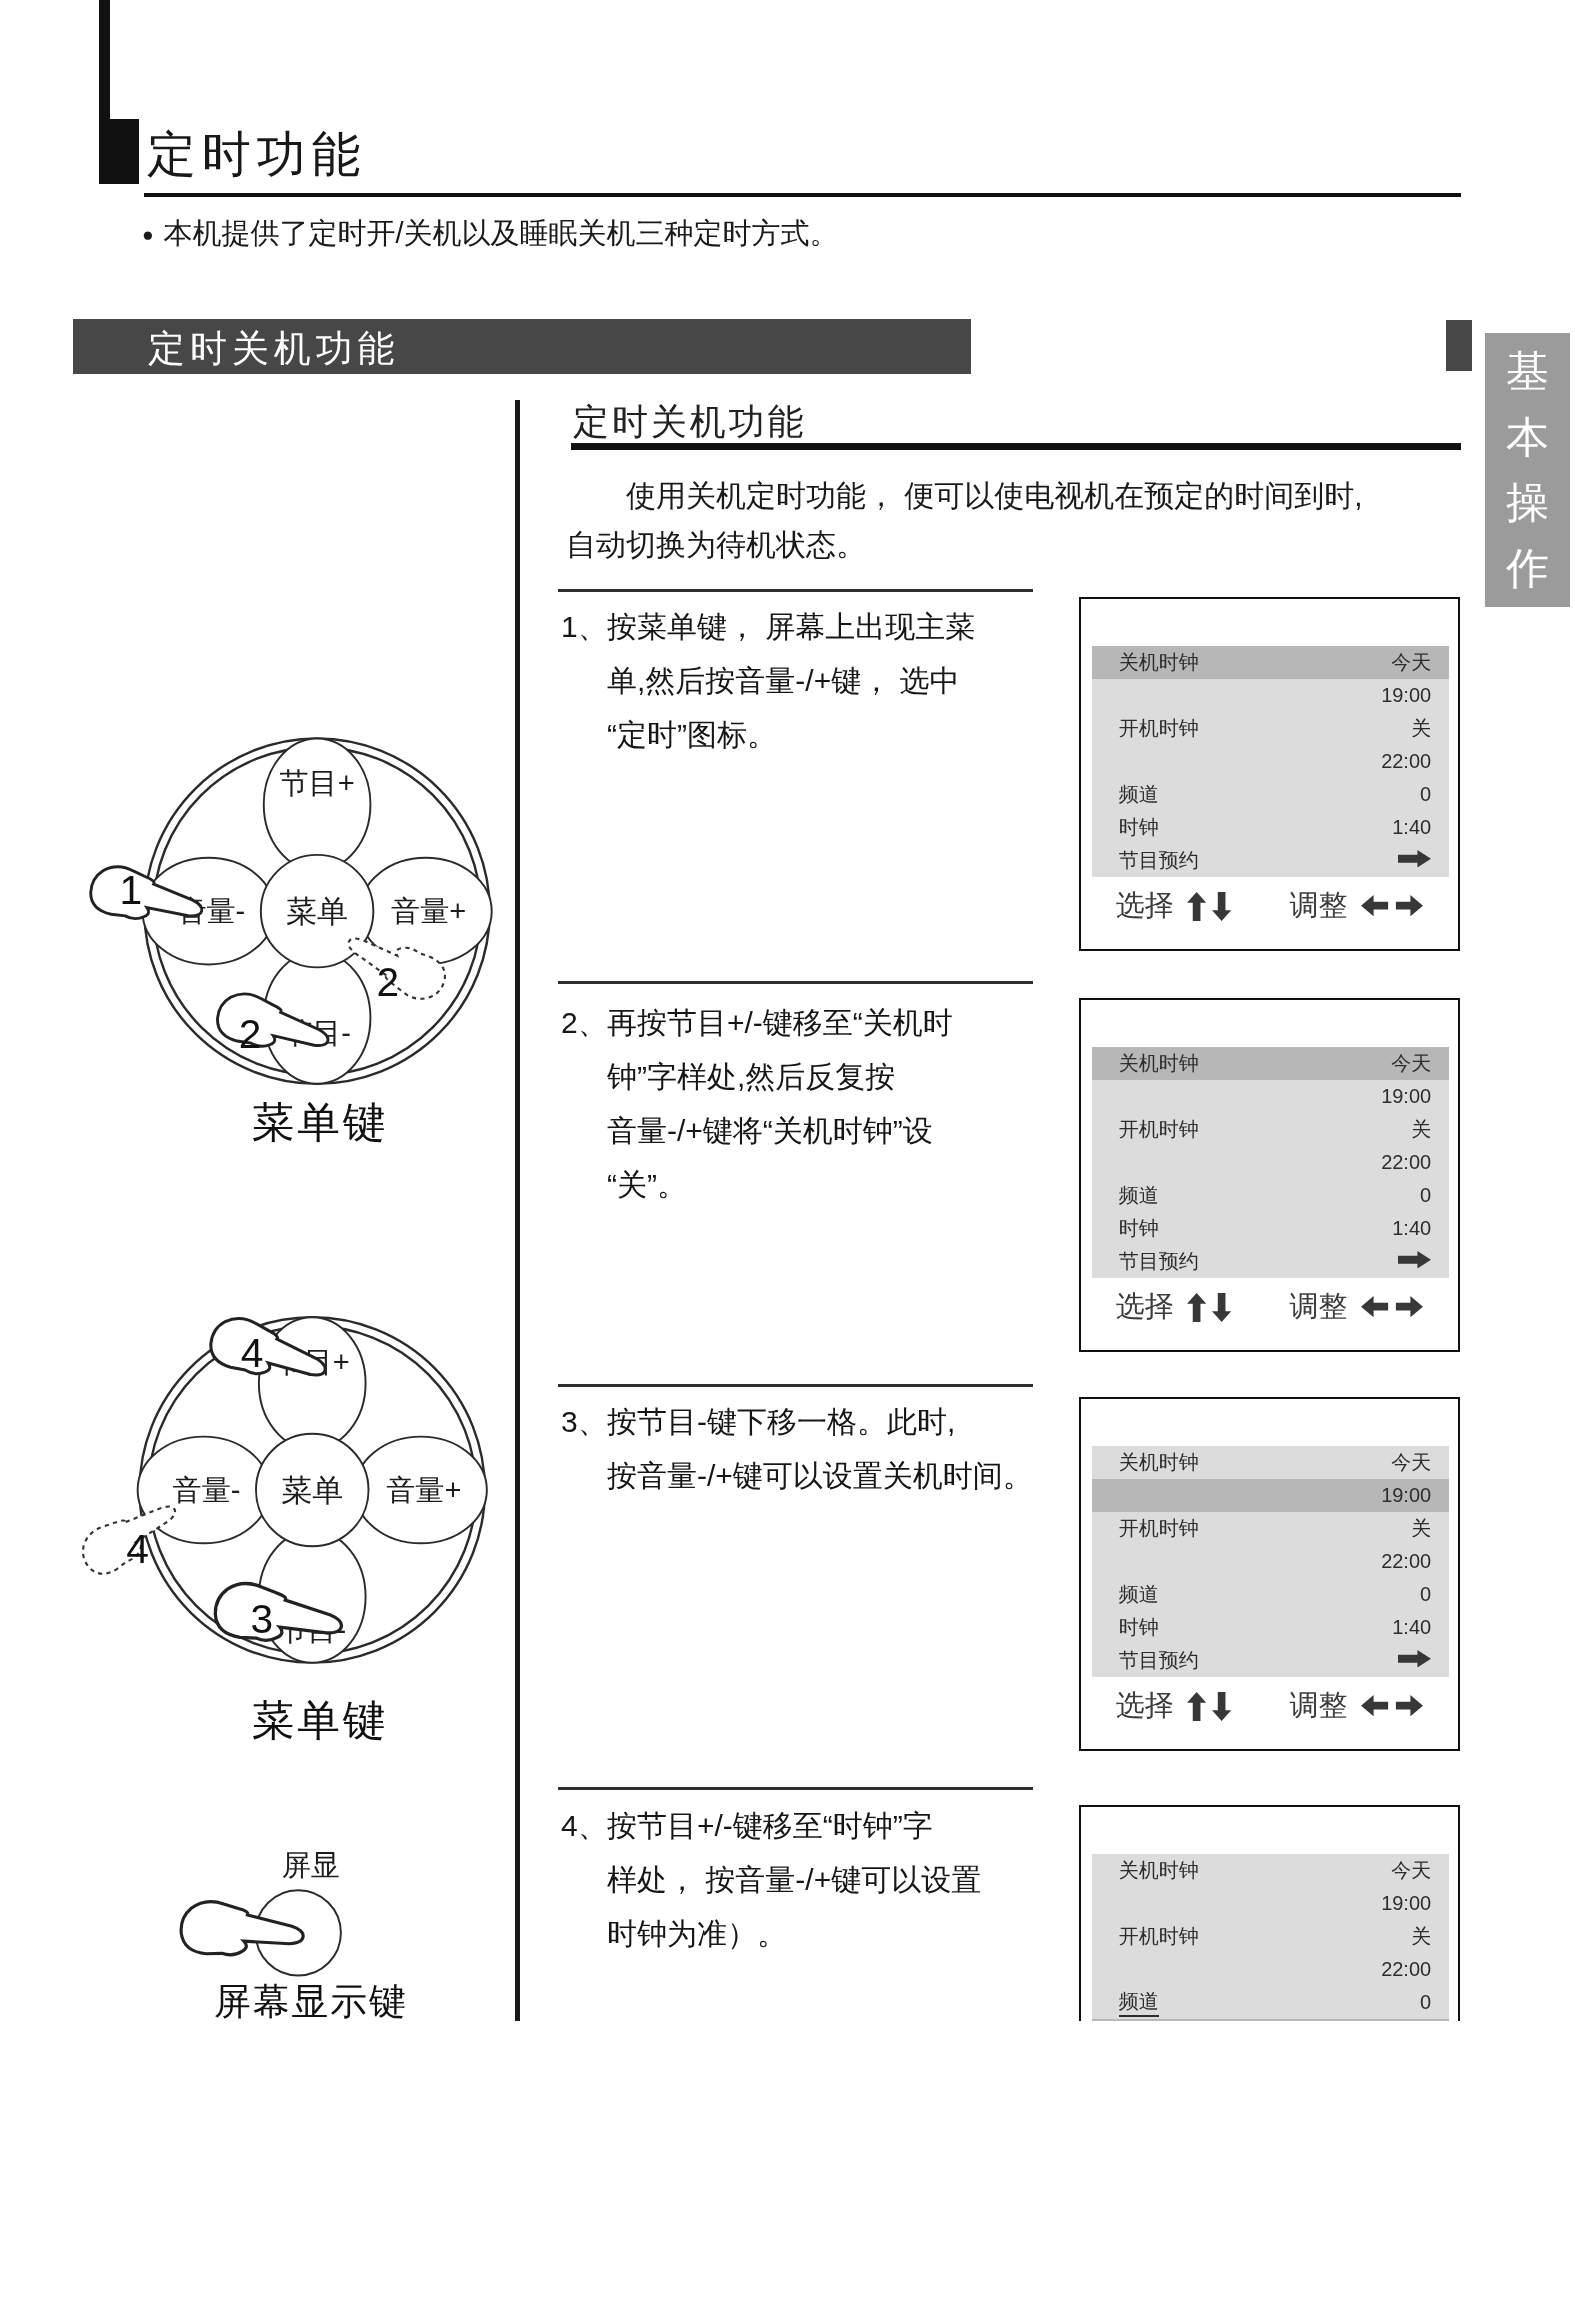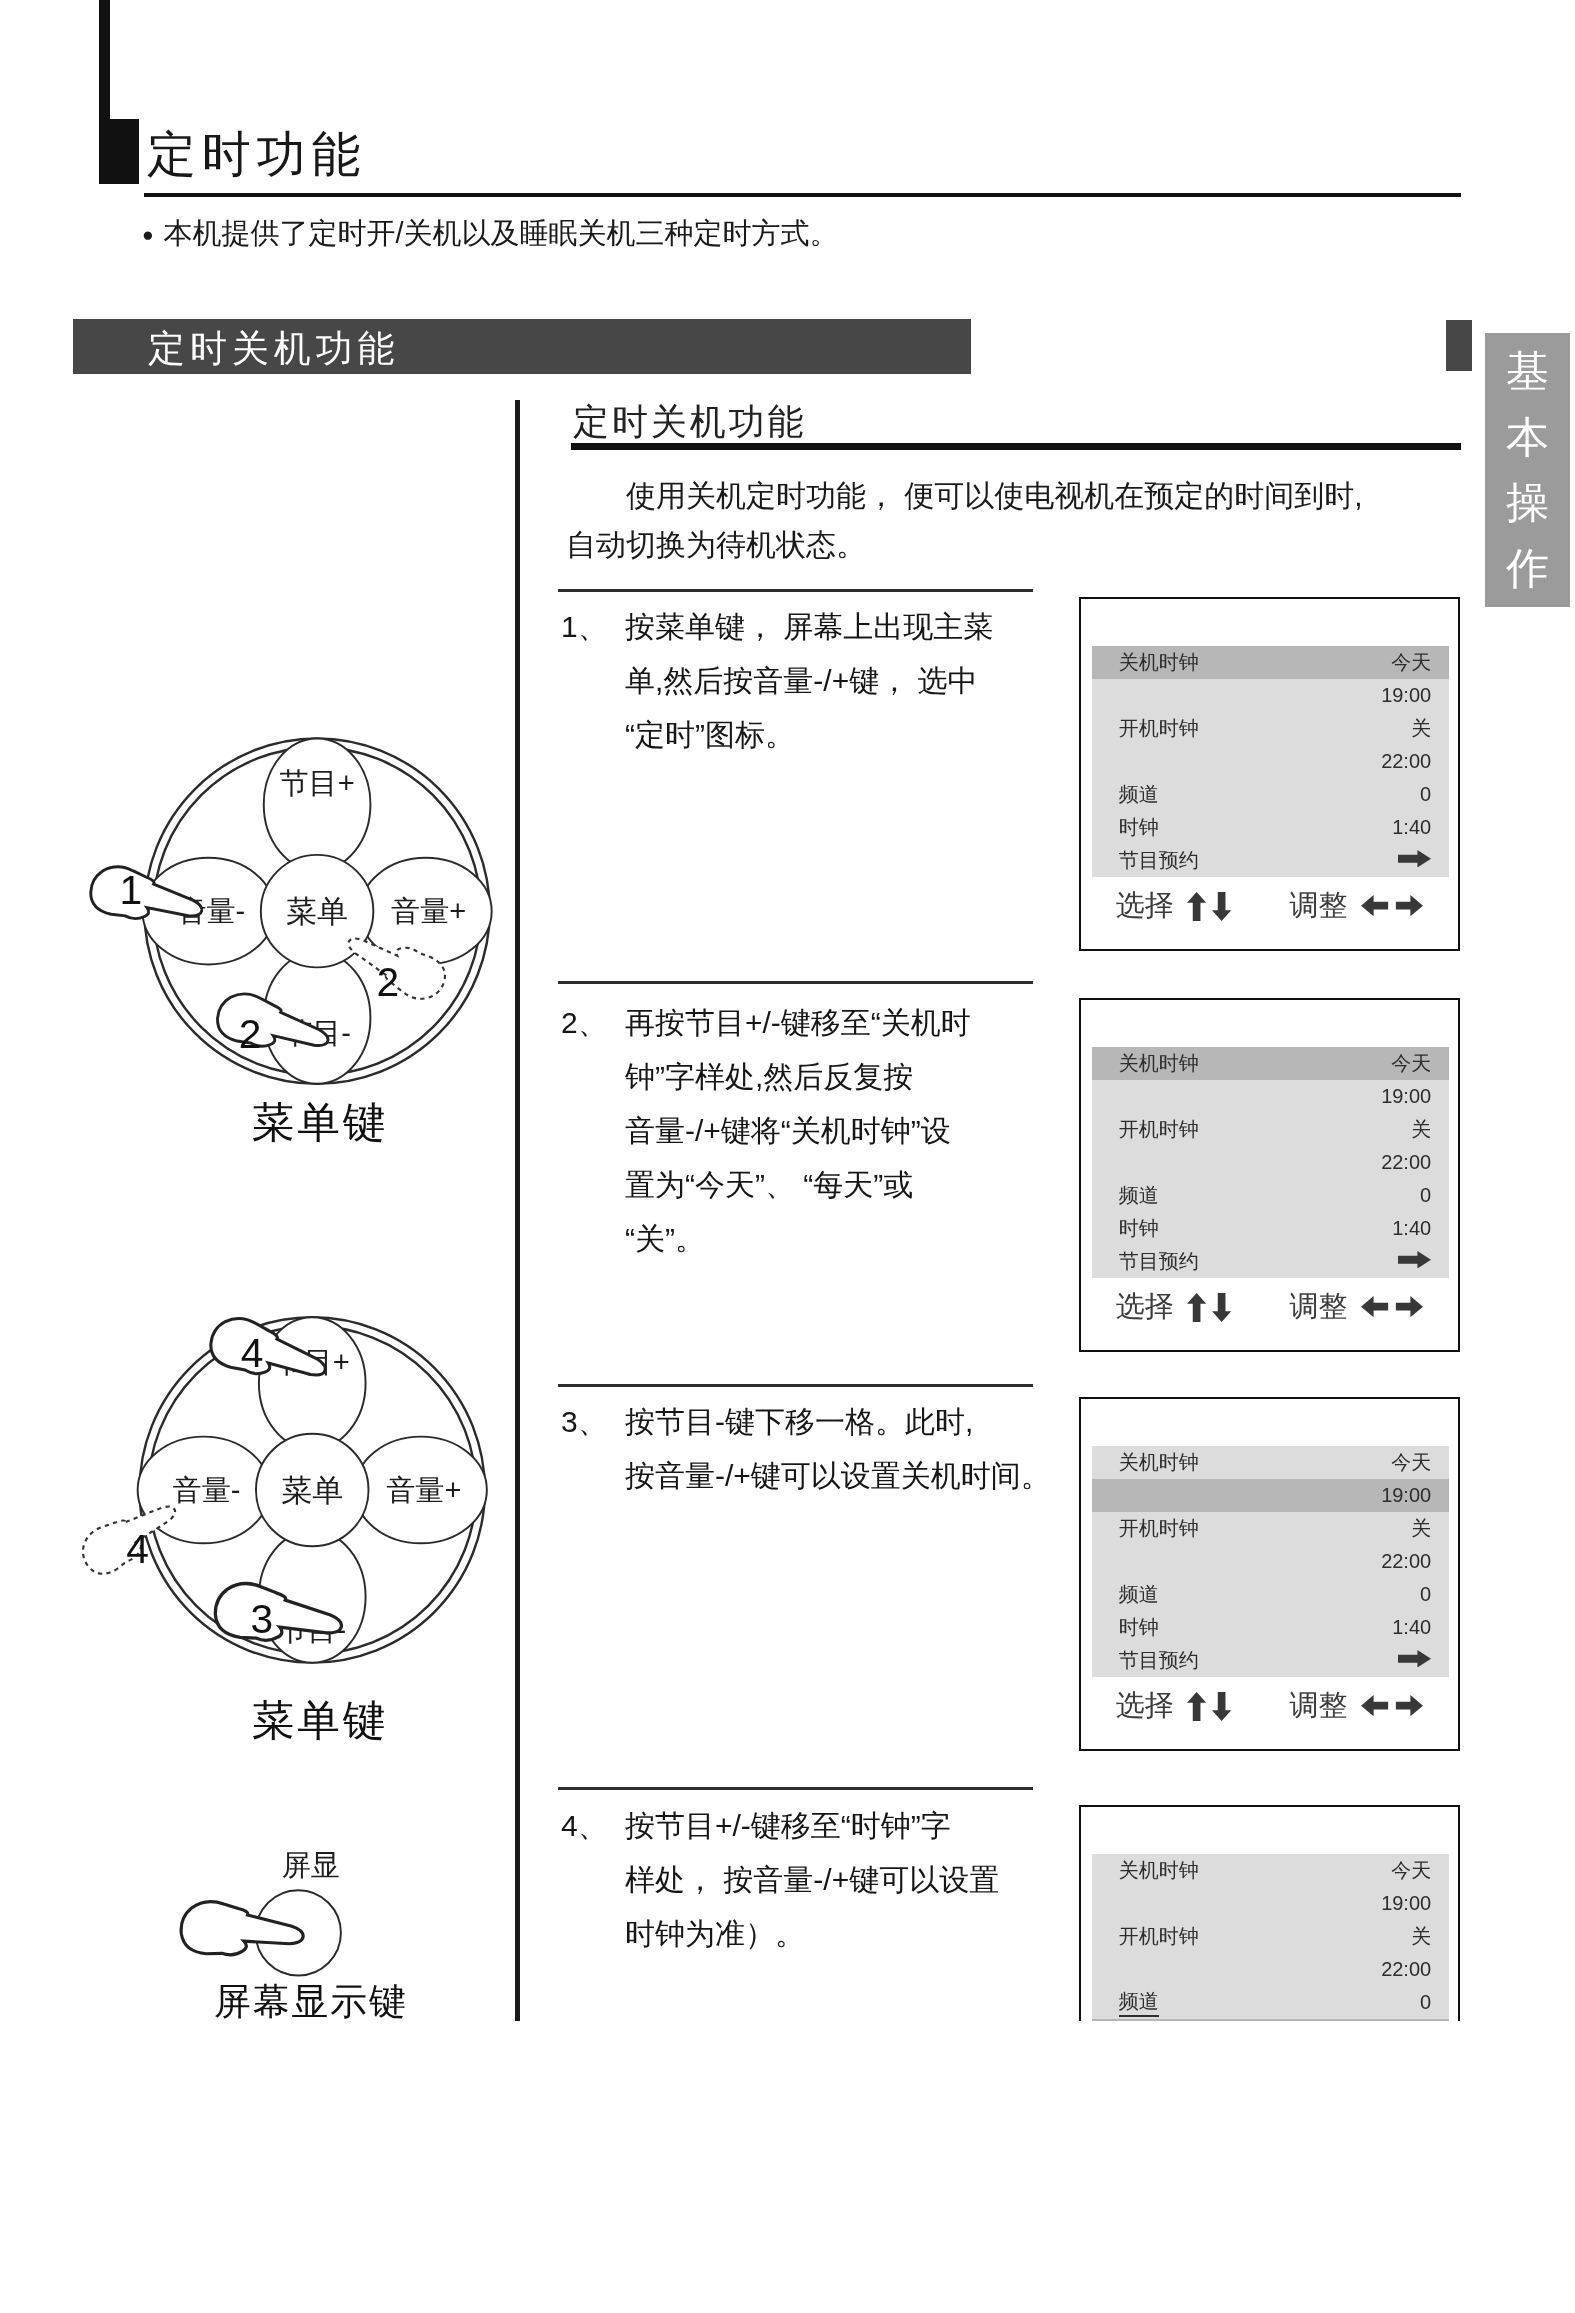--- a/index.html
+++ b/index.html
@@ -30,21 +30,21 @@
   .section-heading{left:573px;top:398px;font-size:36px;letter-spacing:2.9px;color:#222;}
   .heading-underline{left:571px;top:443px;width:890px;height:6.8px;background:#111;}
 
   .para{left:566px;top:471px;width:917px;font-size:30px;line-height:49px;color:#1a1a1a;}
   .para .l1{padding-left:60px;}
 
   .sep{width:475px;height:2.9px;background:#2e2e2e;left:558px;}
 
   .step{position:absolute;left:561px;width:516px;font-size:30px;line-height:54px;color:#161616;}
   .step .num{position:absolute;left:0;top:0;}
-  .step .lines{margin-left:64px;}
+  .step .lines{margin-left:46px;}
 
   
   .menu-screen{position:absolute;left:1079px;width:381px;height:354px;border:2.9px solid #101010;
                background:#fff;box-sizing:border-box;}
   .menu-screen .panel{position:absolute;left:10.7px;top:47px;width:357px;background:#dcdcdc;}
   .mrow{display:flex;justify-content:space-between;align-items:center;height:33px;
         padding:0 17.5px 0 27px;font-size:20px;color:#2d2d2d;}
   .mrow.hl{background:#b7b7b7;}
   .mlabel.ul{border-bottom:2.9px solid #2d2d2d;}
   .hint{position:absolute;left:0;right:0;top:287px;display:flex;justify-content:center;
@@ -130,21 +130,20 @@
       <div>“定时”图标。</div>
     </div>
   </div>
 
   <div class="step" style="top:996px">
     <span class="num">2、</span>
     <div class="lines">
       <div>再按节目+/-键移至“关机时</div>
       <div>钟”字样处,然后反复按</div>
       <div>音量-/+键将“关机时钟”设</div>
-      <div>置为“今天”、 “每天”或</div>
       <div>“关”。</div>
     </div>
   </div>
 
   <div class="step" style="top:1395px">
     <span class="num">3、</span>
     <div class="lines">
       <div>按节目-键下移一格。此时,</div>
       <div>按音量-/+键可以设置关机时间。</div>
     </div>

